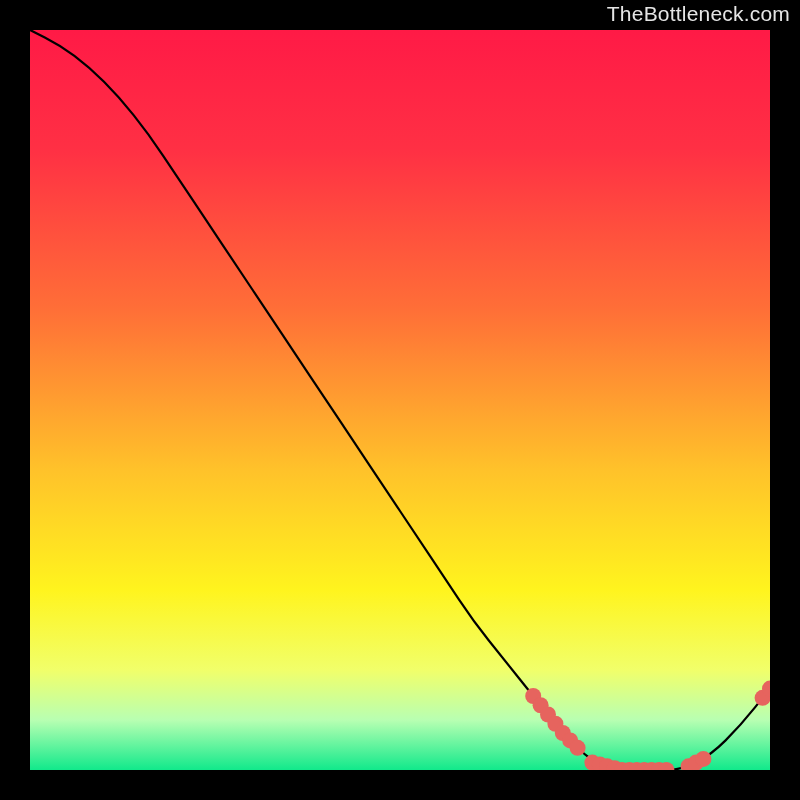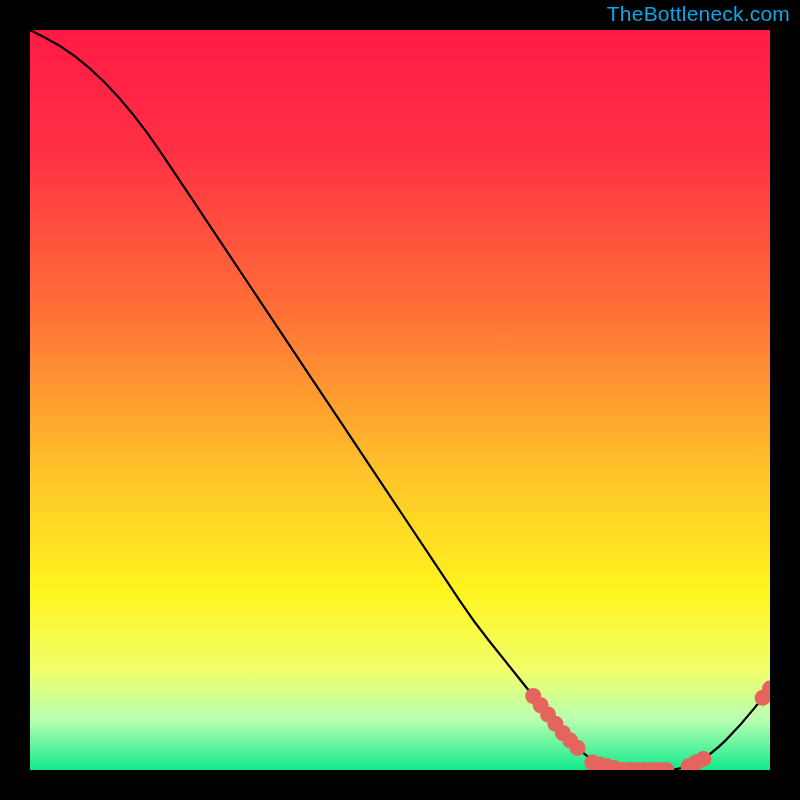--- a/index.html
+++ b/index.html
@@ -14,21 +14,21 @@
   .frame {
     position: relative;
     width: 800px;
     height: 800px;
     background: #000;
   }
   .watermark {
     position: absolute;
     top: 2px;
     right: 10px;
-    color: #0ea5e9;
+    color: #e5e5e5;
     font-size: 21px;
     font-weight: 500;
     letter-spacing: 0.2px;
     user-select: none;
   }
   .plot-area {
     position: absolute;
     left: 30px;
     top: 30px;
     width: 740px;

